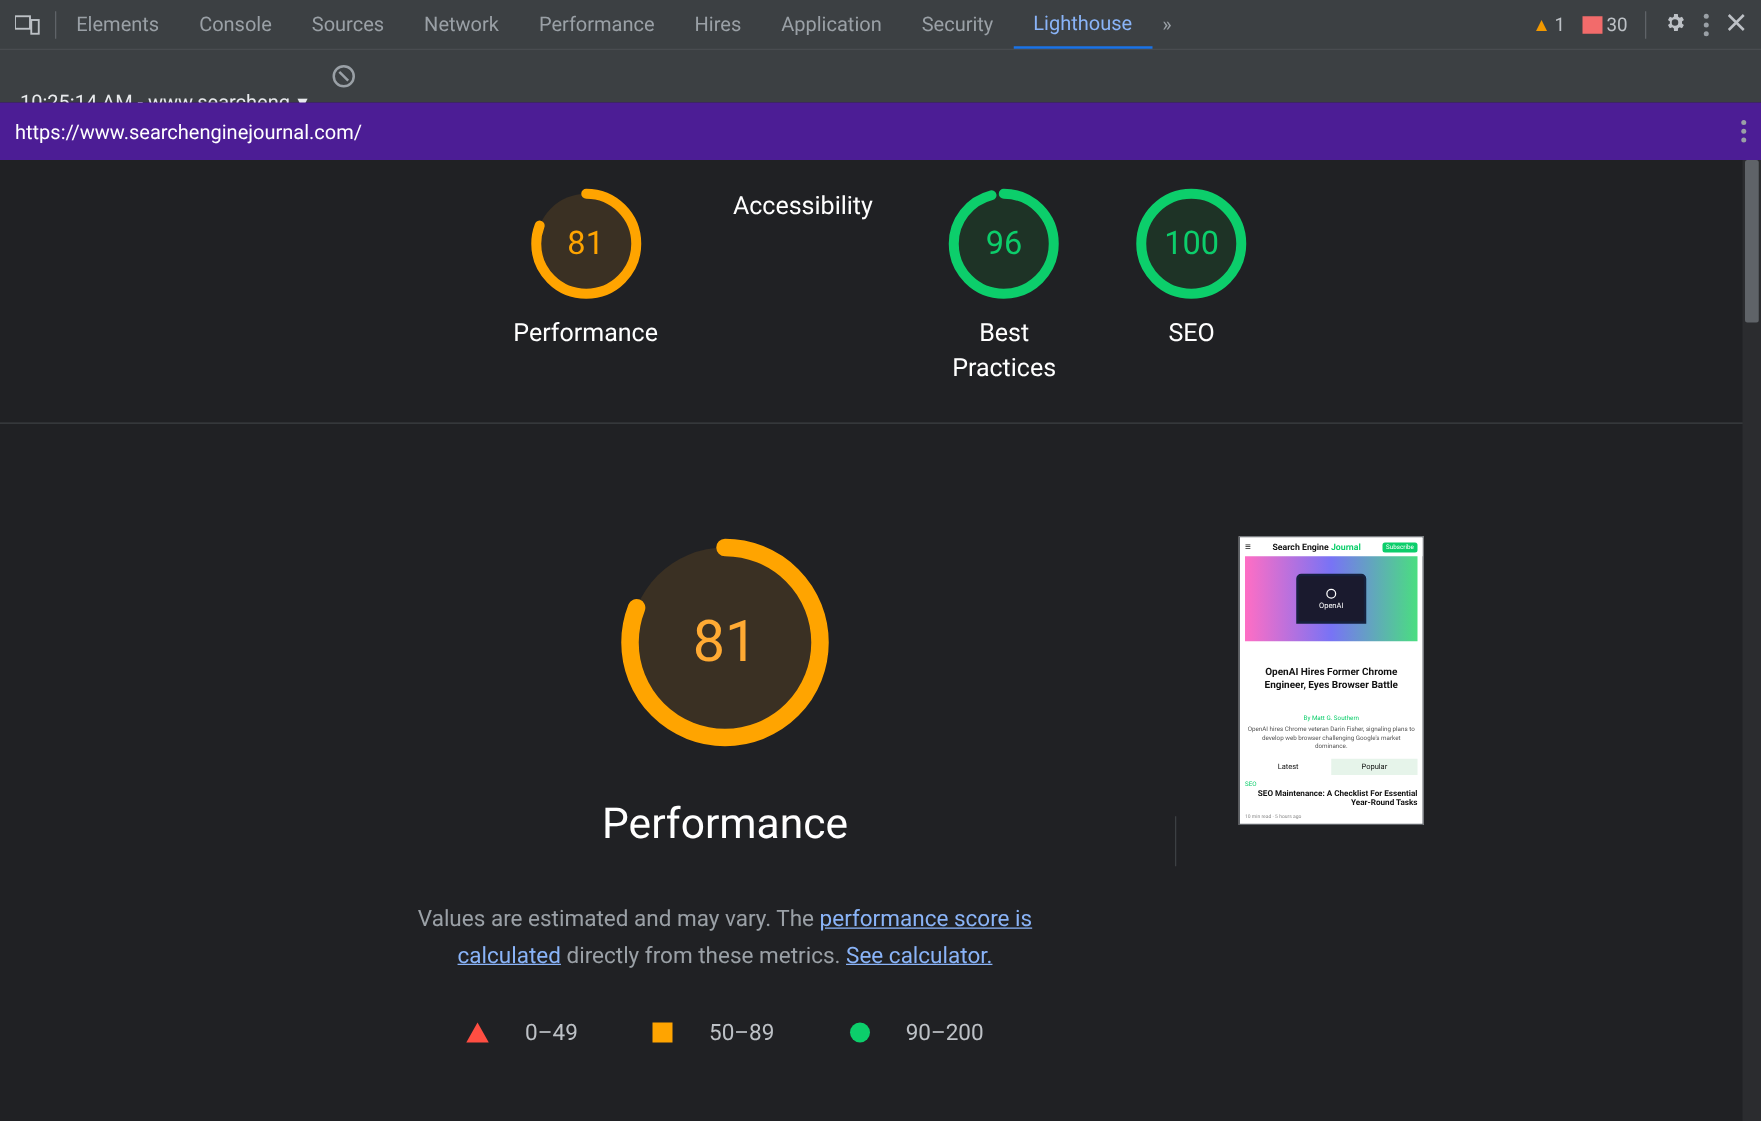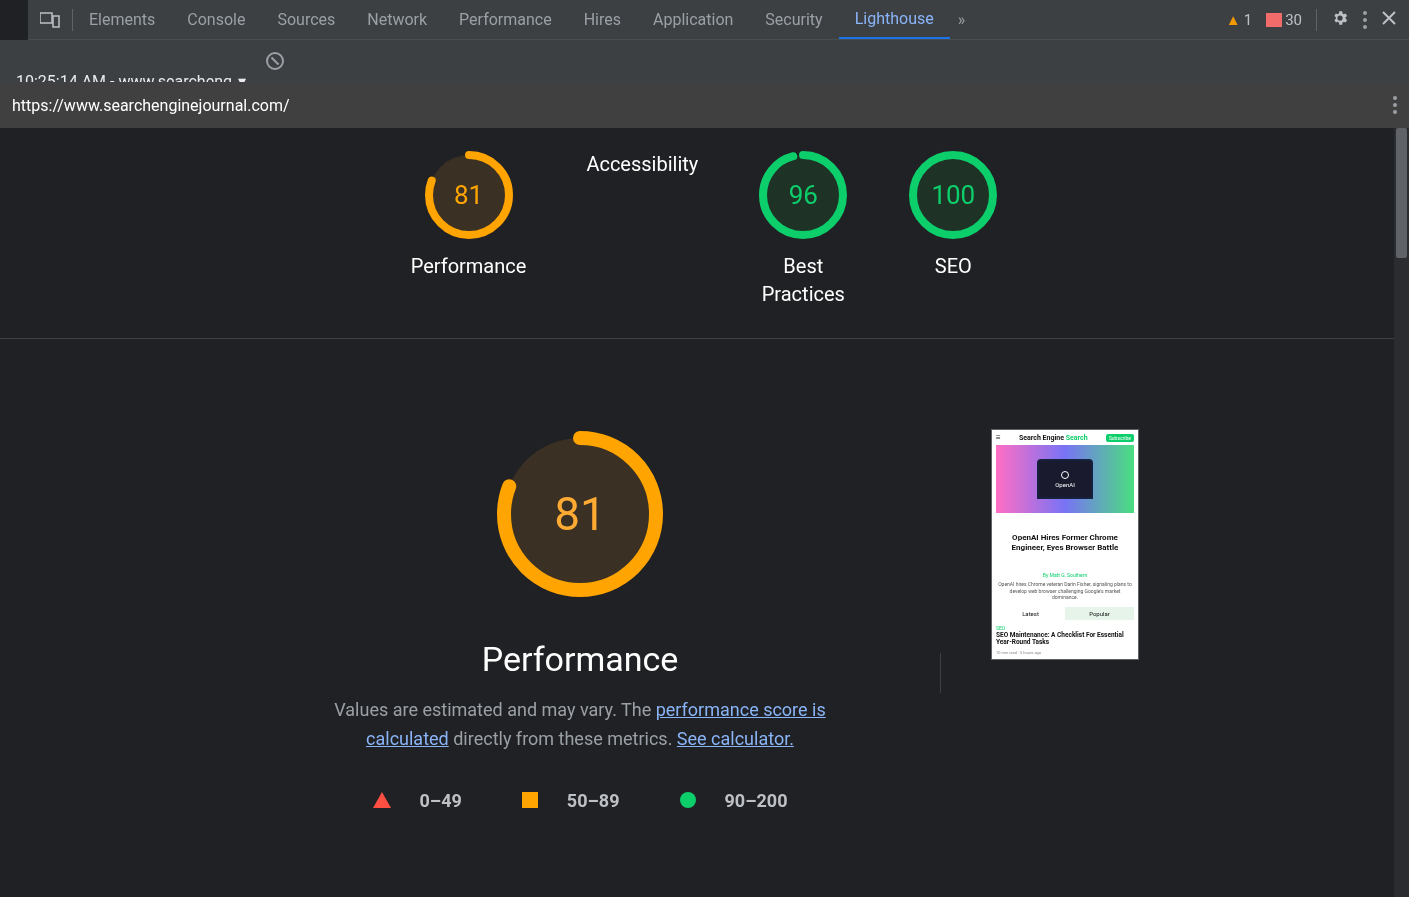--- a/index.html
+++ b/index.html
@@ -14,60 +14,59 @@
   flex-direction: column;
 }
 .topbar {
   display: flex;
   align-items: center;
   background: #3c4043;
   height: 40px;
   border-bottom: 1px solid #494c50;
   font-size: 16px;
   color: #bdc1c6;
-  margin-left: 28px;
 }
 .dev-icon { padding: 0 12px; display: flex; align-items: center; }
 .tabs { display: flex; align-items: center; gap: 0; height: 100%; flex: 0 0 auto; }
 .tab { padding: 0 16px; height: 100%; display: flex; align-items: center; cursor: pointer; color:#9aa0a6 }
 .tab.active { color: #8ab4f8; border-bottom: 2px solid #1a73e8; }
 .topbar-right { margin-left: auto; display: flex; align-items: center; gap: 14px; padding-right: 12px; height: 100%; }
 .warn-badge, .err-badge { display: flex; align-items: center; gap: 3px; font-size: 15px; }
 .warn-badge .tri { color: #f29900; }
 .err-badge .sq { width: 16px; height: 14px; background: #f26b6b; display: flex; align-items: center; justify-content: center; }
 .vdiv { width:1px; height: 22px; background:#5f6368; }
 .icon { fill: #bdc1c6; }
 .secondbar {
   display: flex; align-items: center; background: #3c4043; height: 42px;
   padding: 0 8px; gap: 12px; font-size: 16px; color:#e8eaed;
 }
 .dropdown { display: flex; align-items: center; gap: 6px; padding: 0 8px; cursor: pointer; margin-top: 40px; }
 .noentry { width: 18px; height: 18px; border: 2px solid #9aa0a6; border-radius:50%; position:relative; }
 .noentry:after { content:''; position:absolute; left:2px; right:2px; top:50%; height:2px; background:#9aa0a6; transform:translateY(-50%) rotate(45deg);}
-.urlbar { background: #404040; height: 46px; display:flex; align-items:center; padding: 0 12px; font-size: 16px; color:#fff;}
+.urlbar { background: #4c1d95; height: 46px; display:flex; align-items:center; padding: 0 12px; font-size: 16px; color:#fff;}
 .urlbar-menu { margin-left:auto; }
 .vmenu { display:flex; flex-direction:column; gap:3px; }
 .vmenu span { width:4px; height:4px; border-radius:50%; background:#9aa0a6; display:block;}
 .content { flex:1; overflow:hidden; background:#202124; display:flex; flex-direction:column; position:relative;}
 .gauges-row { display:flex; justify-content:center; gap:60px; padding: 22px 0 30px; border-bottom:1px solid #3c4043;}
 .gauge-item { display:flex; flex-direction:column; align-items:center; gap:12px; cursor:pointer;}
 .gauge-circ { width: 90px; height:90px; position:relative; }
 .gauge-circ svg { transform: rotate(-90deg); }
 .gauge-num { position:absolute; inset:0; display:flex; align-items:center; justify-content:center; font-size:26px; font-weight: 400;}
 .gauge-label { font-size: 20px; color:#fff; text-align:center; line-height:1.4;}
 .detail { display:flex; gap: 50px; padding: 90px 0 0 0; justify-content:center; flex:1;}
 .detail-left { display:flex; flex-direction:column; align-items:center; width: 620px;}
 .big-gauge { width: 170px; height: 170px; position: relative; }
 .big-gauge svg { transform: rotate(-90deg);}
 .big-gauge-num { position:absolute; inset:0; display:flex; align-items:center; justify-content:center; font-size:46px; font-weight:400; color:#fa3;}
 .perf-title { font-size: 34px; color:#fff; margin-top: 40px;}
-.perf-desc { font-size: 18px; color:#9aa0a6; text-align:center; margin-top: 17px; line-height:1.6; max-width: 500px;}
+.perf-desc { font-size: 18px; color:#9aa0a6; text-align:center; margin-top: 43px; line-height:1.6; max-width: 500px;}
 .perf-desc a { color:#8ab4f8; text-decoration: underline; cursor:pointer;}
 .legend { display:flex; gap: 60px; margin-top:36px; font-size: 18px; color:#bdc1c6;}
-.legend-item { display:flex; align-items:center; gap: 29px; font-weight: bold;}
+.legend-item { display:flex; align-items:center; gap: 29px;}
 .legend-tri { width:0; height:0; border-left:9px solid transparent; border-right:9px solid transparent; border-bottom: 16px solid #ff4e42;}
 .legend-sq { width:16px; height:16px; background:#ffa400;}
 .legend-dot { width:16px; height:16px; border-radius:50%; background:#0cce6b;}
 .divider-v { width:1px; height: 40px; background:#3c4043; align-self:center; margin-top: 20px;}
 .detail-right { padding-top: 0; }
 .thumb { width: 148px; border:1px solid #5f6368; background:#fff; display:flex; flex-direction:column; font-size: 6px; color:#111;}
 .thumb-bar { display:flex; align-items:center; justify-content:space-between; padding:3px 4px; background:#fff;}
 .thumb-ham { font-size:8px;}
 .thumb-title { font-weight:bold; font-size:7px;}
 .thumb-title .j { color:#0cce6b;}
@@ -76,21 +75,21 @@
 .thumb-laptop { background:#1a1a2e; width:56px; height:40px; border-radius:4px 4px 0 0; display:flex; align-items:center; justify-content:center; flex-direction:column; border:2px solid #16213e;}
 .thumb-laptop .ai-icon { width:8px; height:8px; border-radius:50%; border:1px solid #fff; margin-bottom:2px;}
 .thumb-laptop .ai-txt { color:#fff; font-size:6px;}
 .thumb-head { font-weight:bold; font-size:8px; text-align:center; padding: 20px 6px; line-height:1.2;}
 .thumb-auth { color:#0cce6b; font-size:5px; text-align:center;}
 .thumb-sum { font-size:5px; color:#555; text-align:center; padding: 3px 6px; line-height:1.3;}
 .thumb-tabs { display:flex; margin:3px 4px;}
 .thumb-tab { flex:1; text-align:center; padding:3px; font-size:6px;}
 .thumb-tab.active { background:#e6f4ea;}
 .thumb-postcat { color:#0cce6b; font-size:5px; padding:2px 4px 0;}
-.thumb-posttitle { font-weight:bold; font-size:6.5px; padding:1px 4px; line-height:1.2;}
+.thumb-posttitle { font-weight:bold; font-size:6.5px; padding:1px 4px; line-height:1.2;text-align:right;}
 .thumb-meta { font-size:4px; color:#888; padding: 2px 4px 4px;}
 .scrollbar { position:absolute; right:0; top:0; bottom:0; width:15px; background:#2b2c2f;}
 .scroll-thumb { position:absolute; right:2px; left:2px; top:0; height:130px; background:#5f6368; border-radius:2px;}
 .moretabs { padding: 0 8px;}
 </style>
 </head>
 <body>
 
 <div class="topbar">
   <div class="dev-icon">
@@ -221,21 +220,21 @@
           <div class="legend-dot"></div>
           <span>90–200</span>
         </div>
       </div>
     </div>
     <div class="divider-v"></div>
     <div class="detail-right">
       <div class="thumb">
         <div class="thumb-bar">
           <span class="thumb-ham">≡</span>
-          <span class="thumb-title"><span>Search Engine </span><span class="j">Search</span></span>
+          <span class="thumb-title"><span>Search Engine </span><span class="j">Journal</span></span>
           <span class="thumb-sub">Subscribe</span>
         </div>
         <div class="thumb-hero">
           <div class="thumb-laptop">
             <div class="ai-icon"></div>
             <div class="ai-txt">OpenAI</div>
           </div>
         </div>
         <div class="thumb-head">OpenAI Hires Former Chrome Engineer, Eyes Browser Battle</div>
         <div class="thumb-auth">By Matt G. Southern</div>

